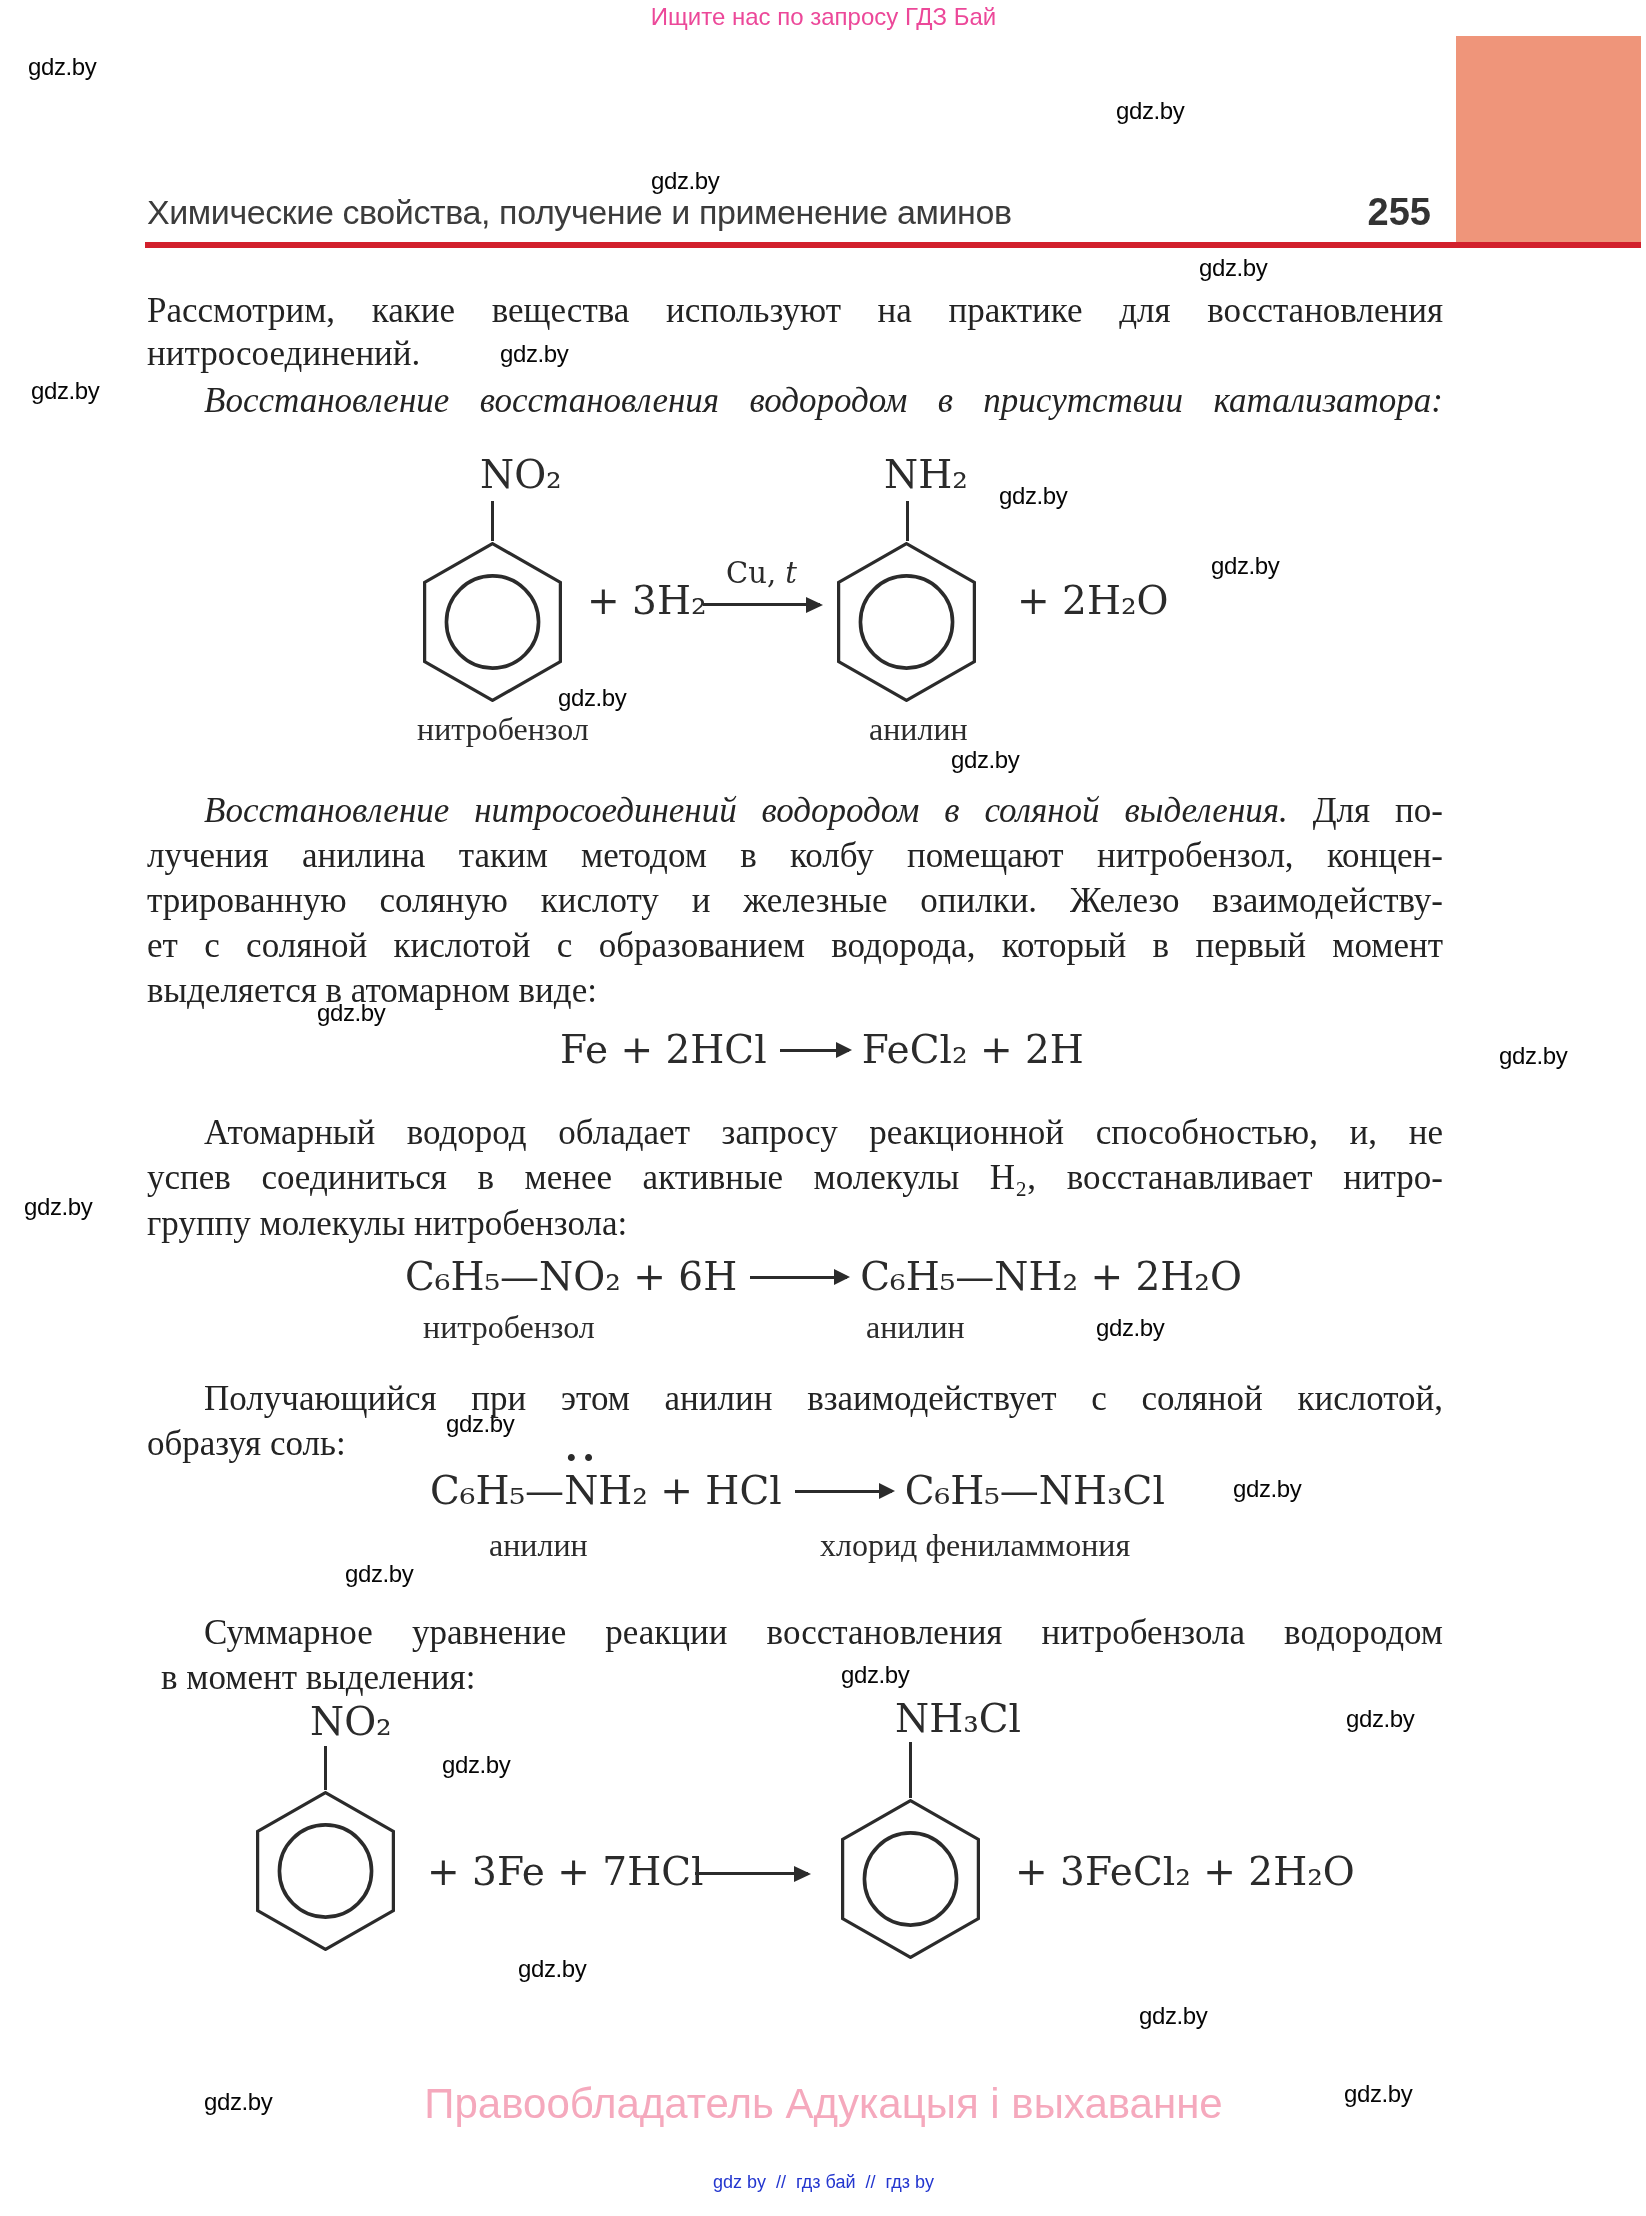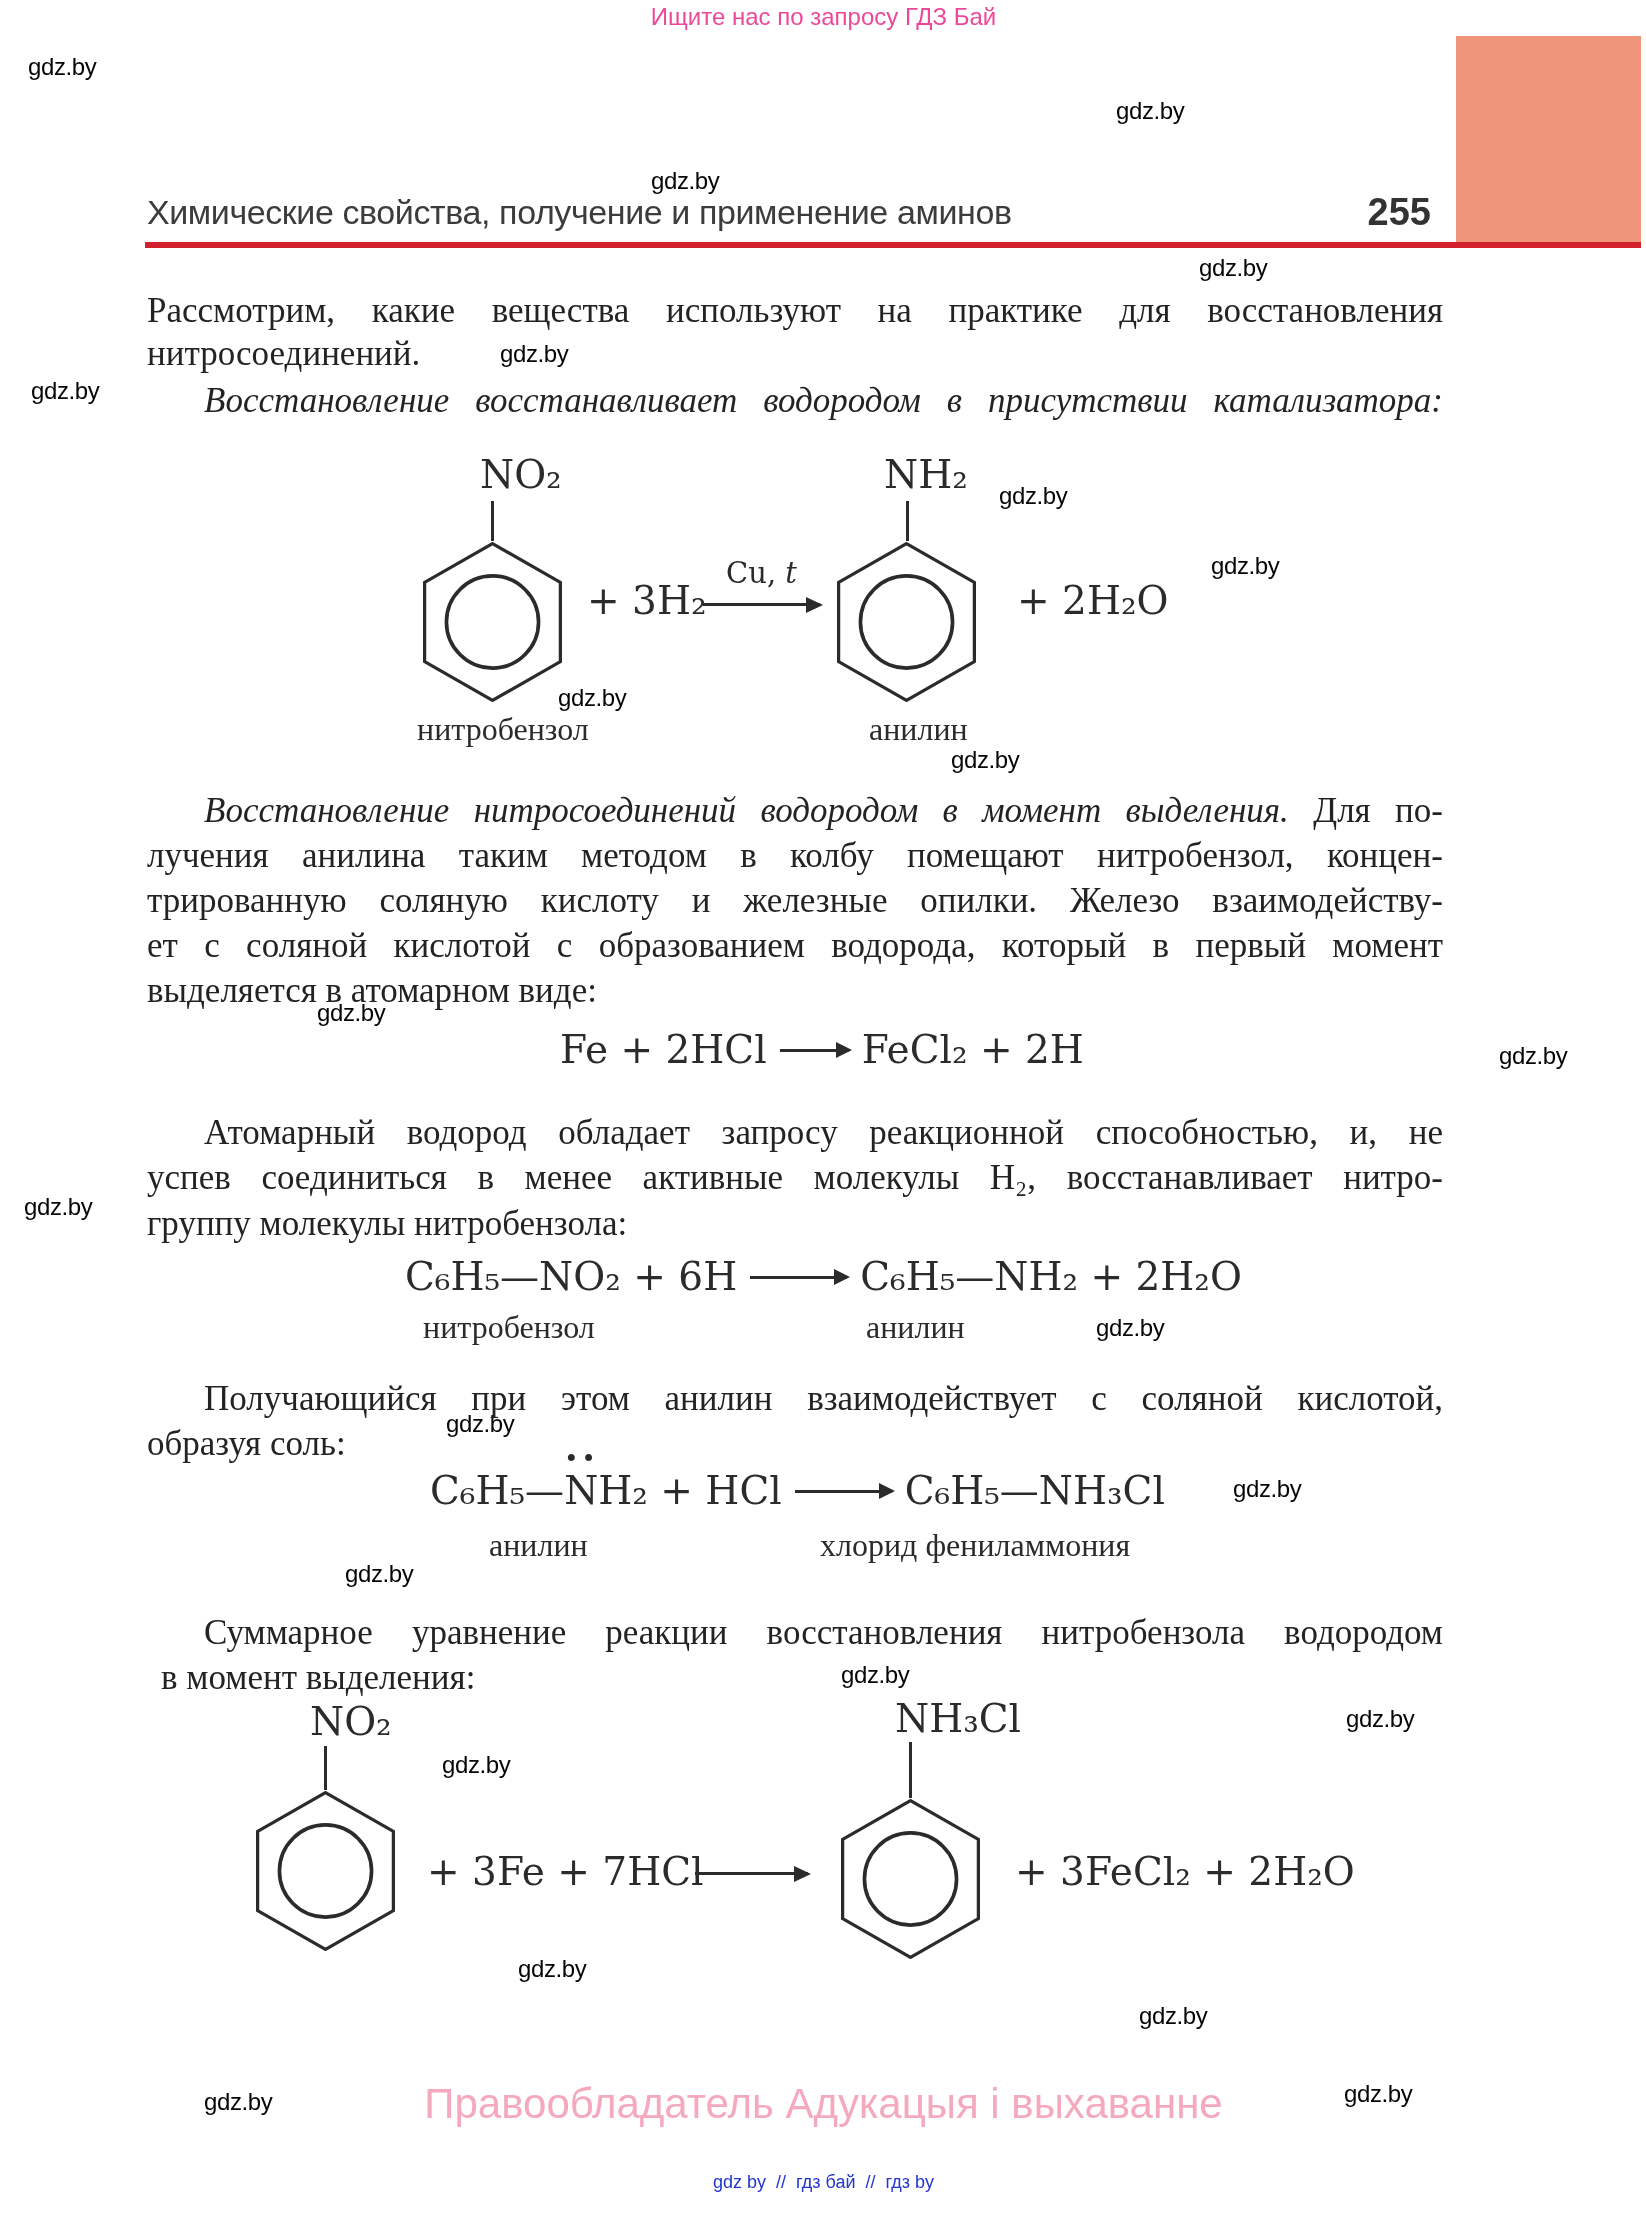--- a/index.html
+++ b/index.html
@@ -115,21 +115,21 @@
       <div class="wm" style="left: 1346px; top: 1707px;">gdz.by</div>
       <div class="wm" style="left: 442px; top: 1753px;">gdz.by</div>
       <div class="wm" style="left: 518px; top: 1957px;">gdz.by</div>
       <div class="wm" style="left: 1139px; top: 2004px;">gdz.by</div>
       <div class="wm" style="left: 1344px; top: 2082px;">gdz.by</div>
       <div class="wm" style="left: 204px; top: 2090px;">gdz.by</div>
     </div>
 
   <div class="line just" style="left:147px;top:273px;width:1296px">Рассмотрим, какие вещества используют на практике для восстановления</div>
   <div class="line" style="left:147px;top:316px">нитросоединений.</div>
-  <div class="line just em" style="left:204px;top:363px;width:1239px">Восстановление восстанавливает водородом в присутствии катализатора:</div>
+  <div class="line just em" style="left:204px;top:363px;width:1239px">Восстановление восстановления водородом в присутствии катализатора:</div>
 
   <div class="chem" style="left:480px;top:455px">NO₂</div>
   <div class="bond" style="left:491px;top:501px;height:40px"></div>
   <svg class="benzene" style="left:423px;top:542px" width="139" height="160" viewBox="0 0 172 198">
     <polygon points="86,2 170,50 170,148 86,196 2,148 2,50" fill="none" stroke="#2b2b2b" stroke-width="4"></polygon>
     <circle cx="86" cy="99" r="57" fill="none" stroke="#2b2b2b" stroke-width="4.5"></circle>
   </svg>
   <div class="chem" style="left:587px;top:581px">+ 3H₂</div>
   <div class="cond" style="left:703px;top:559px;width:117px">
     <span>Cu,</span>
@@ -140,21 +140,21 @@
   <div class="bond" style="left:906px;top:501px;height:40px"></div>
   <svg class="benzene" style="left:837px;top:542px" width="139" height="160" viewBox="0 0 172 198">
     <polygon points="86,2 170,50 170,148 86,196 2,148 2,50" fill="none" stroke="#2b2b2b" stroke-width="4"></polygon>
     <circle cx="86" cy="99" r="57" fill="none" stroke="#2b2b2b" stroke-width="4.5"></circle>
   </svg>
   <div class="chem" style="left:1017px;top:581px">+ 2H₂O</div>
   <div class="chemlabel" style="left:417px;top:713px">нитробензол</div>
   <div class="chemlabel" style="left:869px;top:713px">анилин</div>
 
   <div class="line just" style="left:204px;top:773px;width:1239px">
-    <span class="em">Восстановление нитросоединений водородом в момент выделения.</span>
+    <span class="em">Восстановление нитросоединений водородом в соляной выделения.</span>
     <span>Для по-</span>
   </div>
   <div class="line just" style="left:147px;top:818px;width:1296px">лучения анилина таким методом в колбу помещают нитробензол, концен-</div>
   <div class="line just" style="left:147px;top:863px;width:1296px">трированную соляную кислоту и железные опилки. Железо взаимодейству-</div>
   <div class="line just" style="left:147px;top:908px;width:1296px">ет с соляной кислотой с образованием водорода, который в первый момент</div>
   <div class="line" style="left:147px;top:953px">выделяется в атомарном виде:</div>
 
   <div class="chem" style="left:560px;top:1030px">
     <span>Fe + 2HCl</span><span class="rxn-arrow arr-sm"></span><span>FeCl₂ + 2H</span>
   </div>

